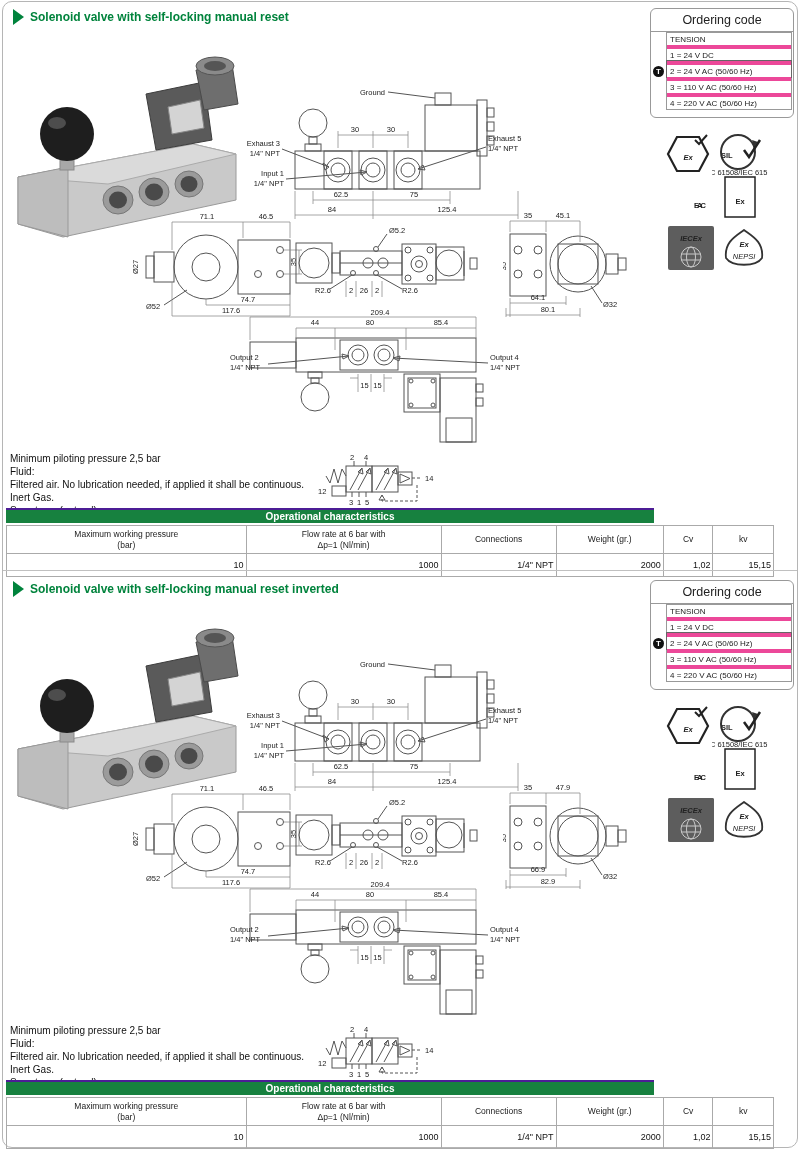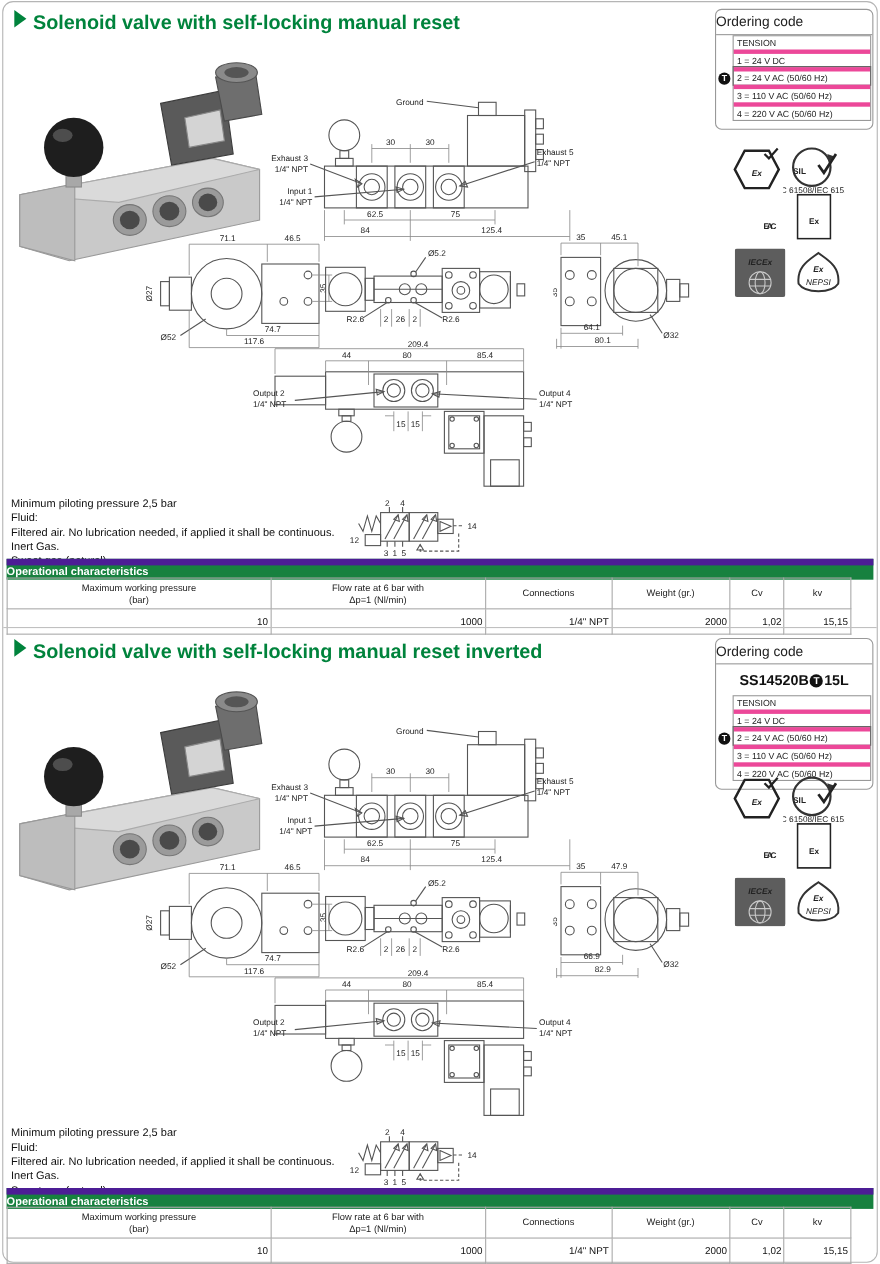--- a/index.html
+++ b/index.html
@@ -8,27 +8,27 @@
   .page-frame{position:absolute;left:2px;top:1px;width:794px;height:1145px;
               border:1px solid #b5b5b5;border-radius:10px;pointer-events:none}
   .section{position:absolute;left:0;width:800px;height:570px}
   #sec1{top:0}
   #sec2{top:572px}
   .divider{position:absolute;left:3px;width:794px;top:570px;border-top:1px solid #c0c0c0}
 
   .sec-arrow{position:absolute;left:13px;top:9px;width:0;height:0;
              border-left:11px solid var(--green,#00833C);
              border-top:8px solid transparent;border-bottom:8px solid transparent}
-  .sec-title{position:absolute;left:30px;top:10px;font-size:18px;font-weight:bold;
+  .sec-title{position:absolute;left:30px;top:10px;font-size:12px;font-weight:bold;
              color:var(--green,#00833C)}
 
   
   .ordering{position:absolute;left:650px;top:8px;width:142px;border:1px solid #999;
             border-radius:6px;background:#fff}
-  .ob-title{font-size:12.5px;text-align:left;padding:4px 0;border-bottom:1px solid #999;color:#222}
+  .ob-title{font-size:12.5px;text-align:center;padding:4px 0;border-bottom:1px solid #999;color:#222}
   .ob-code{font-size:13px;font-weight:bold;text-align:center;padding:7px 0 6px;color:#111}
   .tcircle{display:inline-block;width:12px;height:12px;border-radius:50%;background:#111;
            color:#fff;font-size:9px;line-height:12px;text-align:center;font-weight:bold;
            vertical-align:1px;margin:0 1px}
   .tension{margin:0 1px 7px 15px;border:1px solid #999;font-size:8px;color:#222}
   .trow{padding:1.5px 3px;border-top:4px solid #ec4899;position:relative;white-space:nowrap}
   .trow:first-child{border-top:none}
   .trow.selected{outline:1px solid #666}
   .tmark{position:absolute;left:-14px;top:1px;width:11px;height:11px;border-radius:50%;
          background:#111;color:#fff;font-size:8px;line-height:11px;text-align:center;font-weight:bold}
@@ -41,23 +41,23 @@
   .draw line,.draw rect,.draw circle,.draw ellipse,.draw path,.draw polyline,.draw polygon
        {fill:none;stroke:#555;stroke-width:1}
   .draw .dim line{stroke:#8a8a8a;stroke-width:.75}
   svg text{font-family:"Liberation Sans",sans-serif;stroke:none;fill:#222;font-size:7.5px}
   .photo{position:absolute}
 
   .notes{position:absolute;left:10px;top:452px;font-size:10px;line-height:1.3;color:#111}
 
   .symbol{position:absolute;left:312px;top:454px}
 
-  .op-bar{position:absolute;left:6px;top:508px;width:788px;height:13px;
-          background:var(--bar,#17813F);border-top:6px solid #4c1d95;color:#fff;
-          font-weight:bold;font-size:10px;line-height:13px}
+  .op-bar{position:absolute;left:6px;top:508px;width:648px;height:13px;
+          background:var(--bar,#17813F);border-top:2px solid #4c1d95;color:#fff;
+          font-weight:bold;font-size:10px;text-align:center;line-height:13px}
   .op-table{position:absolute;left:6px;top:525px;width:768px;border-collapse:collapse}
   .op-table th{font-weight:normal;border:1px solid #aaa;padding:3px 2px;text-align:center;
                font-size:8.5px;line-height:1.25;color:#222}
   .op-table td{border:1px solid #aaa;padding:6px 2px;text-align:right;font-size:9px;color:#111}
 </style>
 </head>
 <body>
 
 <div class="page-frame"></div>
 
@@ -657,21 +657,20 @@
     <text x="136.5" y="80" text-anchor="middle" font-size="7">15</text>
     <text x="149.5" y="80" text-anchor="middle" font-size="7">15</text>
     <text x="2" y="52">Output 2</text>
     <text x="2" y="62">1/4" NPT</text>
     <text x="262" y="52">Output 4</text>
     <text x="262" y="62">1/4" NPT</text>
   </svg>
 
   <div class="ordering">
     <div class="ob-title">Ordering code</div>
-    <div class="ob-code"><span>SS14520B</span><span class="tcircle">T</span><span>15L</span></div>
     <div class="tension">
       <div class="trow">TENSION</div>
       <div class="trow">1 = 24 V DC</div>
       <div class="trow selected"><span class="tmark">T</span><span>2 = 24 V AC (50/60 Hz)</span></div>
       <div class="trow">3 = 110 V AC (50/60 Hz)</div>
       <div class="trow">4 = 220 V AC (50/60 Hz)</div>
     </div>
   </div>
 
   <svg class="logo" style="left:666px;top:134px" width="44" height="40" viewBox="0 0 44 40">

